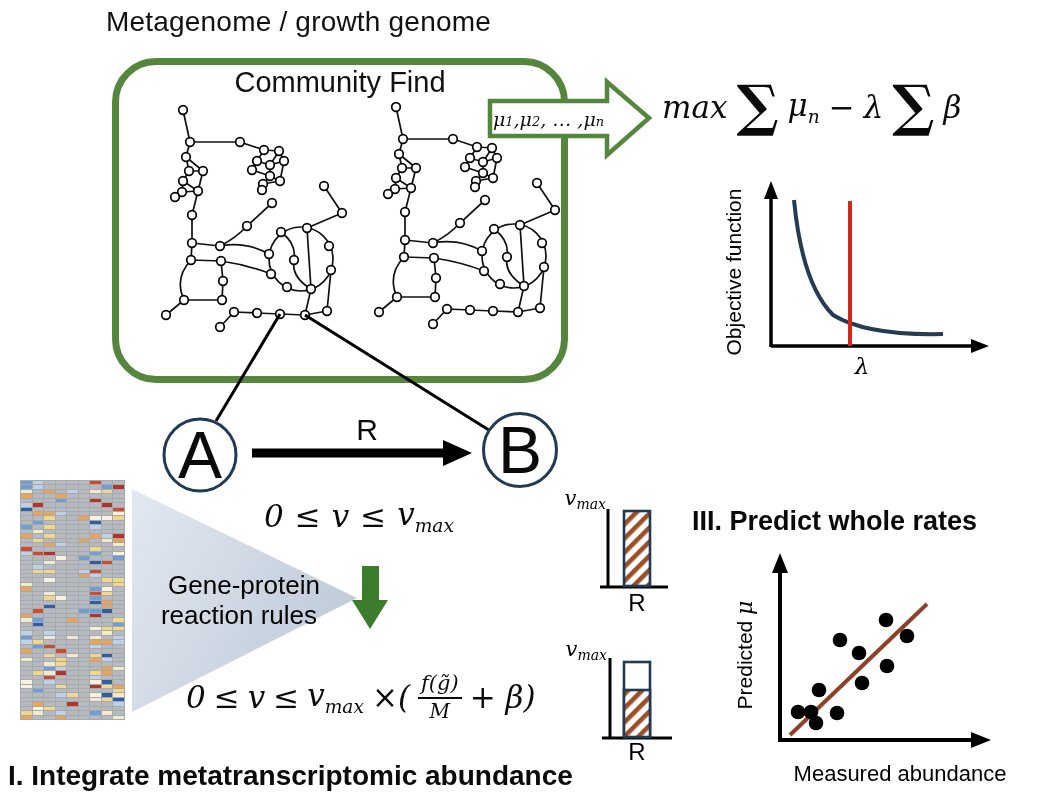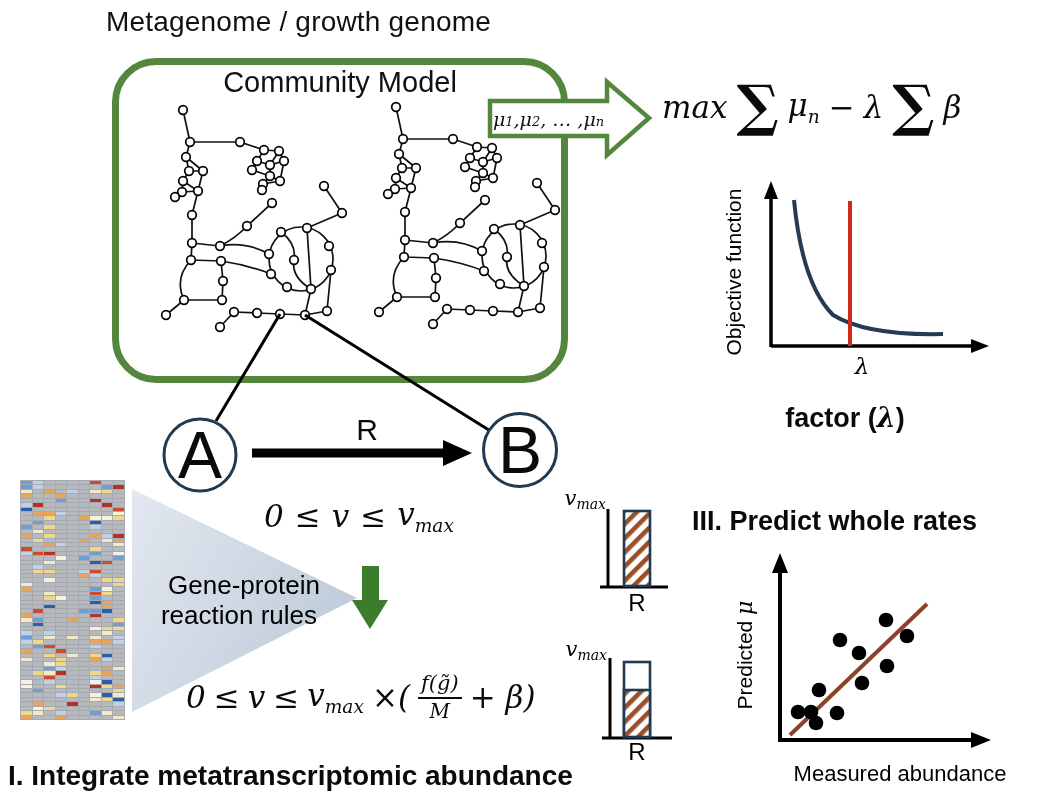--- a/index.html
+++ b/index.html
@@ -668,21 +668,21 @@
     <div style="background: rgb(182, 185, 190);"></div>
     <div style="background: rgb(231, 165, 92);"></div>
     <div style="background: rgb(182, 185, 190);"></div>
     <div style="background: rgb(182, 185, 190);"></div>
     <div style="background: rgb(182, 185, 190);"></div>
     <div style="background: rgb(182, 185, 190);"></div>
     <div style="background: rgb(243, 234, 203);"></div>
   </div>
 
 <div class="abs overlay" id="title">Metagenome / growth genome</div>
-<div class="abs overlay" id="community-label">Community Model</div>
+<div class="abs overlay" id="community-label">Community Find</div>
 
 <div class="abs overlay math" id="mu-arrow-text">
   <span>μ</span>
     <sub>1</sub>
     <span>, </span>
     <span>μ</span>
     <sub>2</sub>
     <span>, … , </span>
     <span>μ</span>
     <sub>n</sub>
@@ -714,16 +714,15 @@
   <span><span>v</span><sub>max</sub></span>
   <span>×(</span>
   <span class="frac">
       <span class="num">f(g̃)</span>
       <span class="den">M</span>
     </span>
   <span>+ β)</span>
 </div>
 
 <div class="abs overlay heading" id="step2-heading">
-  <div><span>factor (</span><span class="lam">λ</span><span>)</span></div>
 </div>
 <div class="abs overlay heading" id="step3-heading">III. Predict whole rates</div>
 <div class="abs overlay heading" id="step1-heading">I. Integrate metatranscriptomic abundance</div>
 
 </body></html>

